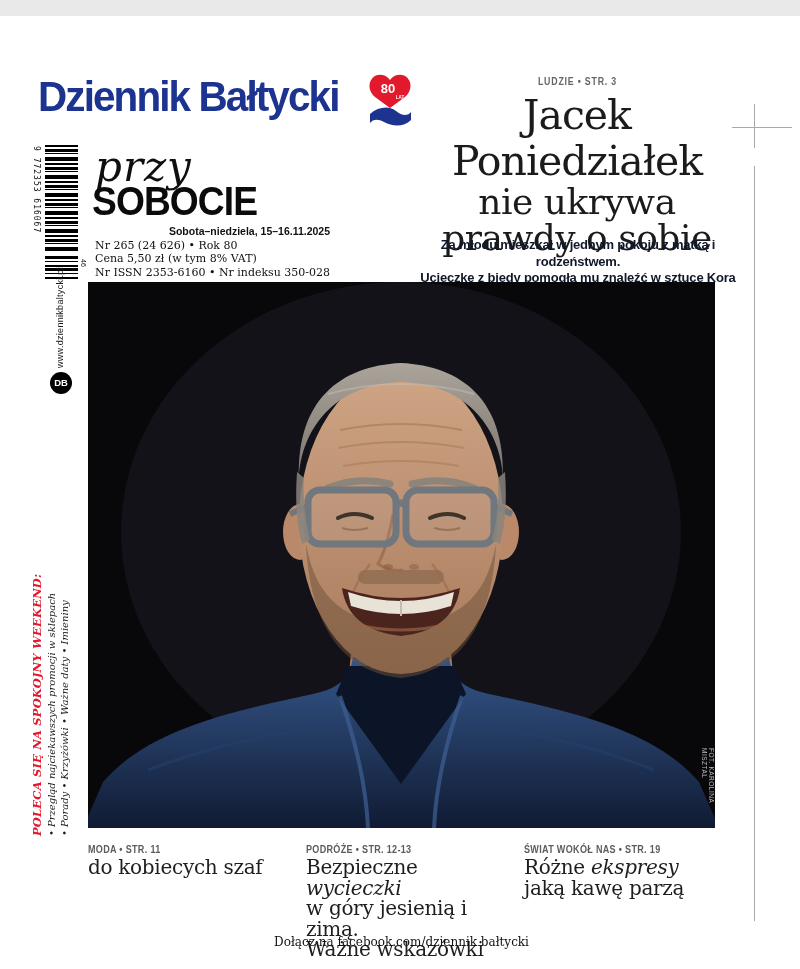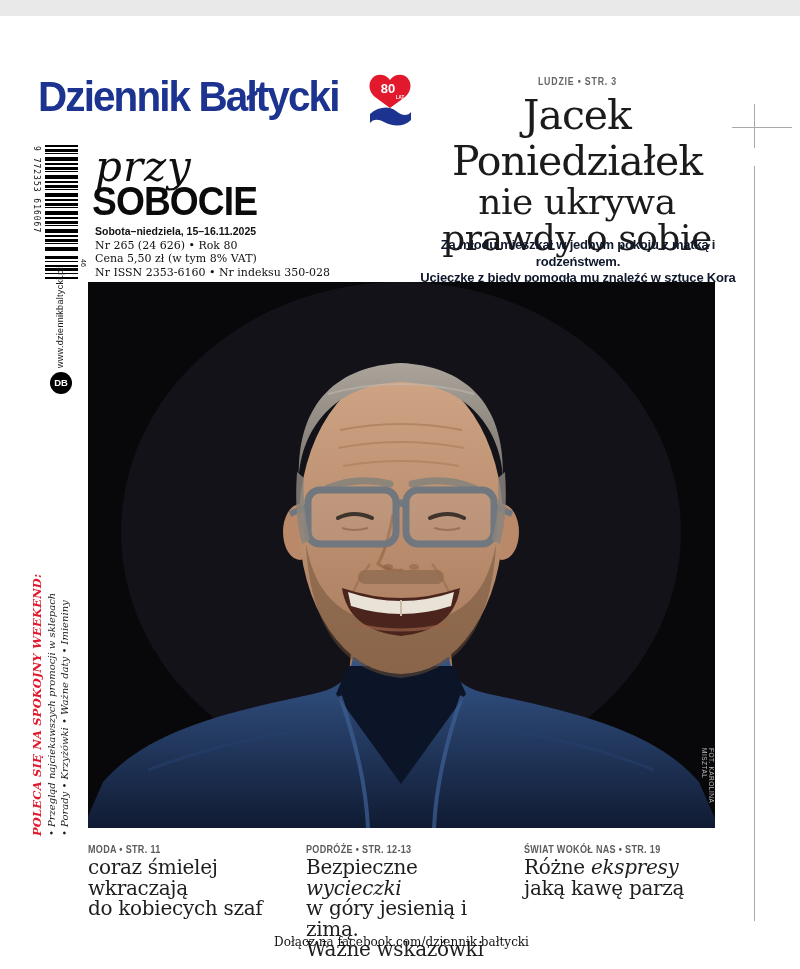--- a/index.html
+++ b/index.html
@@ -23,21 +23,21 @@
   .barcode-addon{left:45px;top:240px;width:33px;height:24px;
       background:repeating-linear-gradient(180deg,#000 0 3px,#fff 3px 5px,#000 5px 6px,#fff 6px 9px,#000 9px 11px,#fff 11px 12px);}
   .barcode-addon-label{left:80px;top:243px;writing-mode:vertical-rl;font-size:7px;color:#111;}
 
   .przy{left:95px;top:126px;font-family:"DejaVu Serif",serif;font-style:italic;
         font-size:42px;color:#0f0f0f;letter-spacing:1px;}
   .sobocie{left:92px;top:163px;font-weight:900;font-size:40px;letter-spacing:-1px;color:#0b0b0b;
            transform:scaleX(.93);transform-origin:left top;white-space:nowrap;}
   .dateblock{left:95px;top:209px;font-family:"DejaVu Serif",serif;font-size:11px;
              line-height:13.5px;color:#111;white-space:nowrap;}
-  .dateblock .b1{font-family:"Liberation Sans",sans-serif;font-weight:bold;font-size:10.5px;}
+  .dateblock .b1{font-family:"Liberation Sans",sans-serif;font-weight:bold;font-size:10.5px;text-align:right;}
 
   
   .vtext{writing-mode:vertical-rl;transform:rotate(180deg);white-space:nowrap;}
   .website{left:55px;top:246px;height:106px;font-size:9px;letter-spacing:.3px;color:#1a1a1a;}
   .db-badge{left:50px;top:356px;width:22px;height:22px;border-radius:50%;background:#000000;
             color:#fff;font-weight:bold;font-size:9.5px;text-align:center;line-height:22px;}
   .promo-title{left:30px;top:585px;height:235px;font-family:"DejaVu Serif",serif;font-weight:bold;
                font-style:italic;font-size:11.5px;color:#e2182c;letter-spacing:.2px;}
   .promo-line1{left:46px;top:616px;height:204px;font-family:"DejaVu Serif",serif;font-style:italic;
                font-size:10px;color:#1a1a1a;}
@@ -207,21 +207,20 @@
         <path d="M240,112 Q313,92 386,112" stroke="#c4beb5" stroke-width="2" fill="none" opacity=".5"></path>
       </g>
     </svg>
     <div class="abs credit" style="left:613px;top:466px;">FOT. KAROLINA MISZTAL</div>
   </div>
 
   <div class="abs teasers">
     <div>
       <div class="teaser-kicker"><span>MODA • STR. 11</span></div>
       <div class="teaser-text">
-          <div><span>coraz śmielej wkraczają</span></div>
           <div><span>do kobiecych szaf</span></div>
         </div>
     </div>
     <div>
       <div class="teaser-kicker"><span>PODRÓŻE • STR. 12-13</span></div>
       <div class="teaser-text">
           <div><span>Bezpieczne </span><span class="it">wycieczki</span></div>
           <div><span>w góry jesienią i zimą.</span></div>
           <div><span>Ważne wskazówki</span></div>
         </div>

